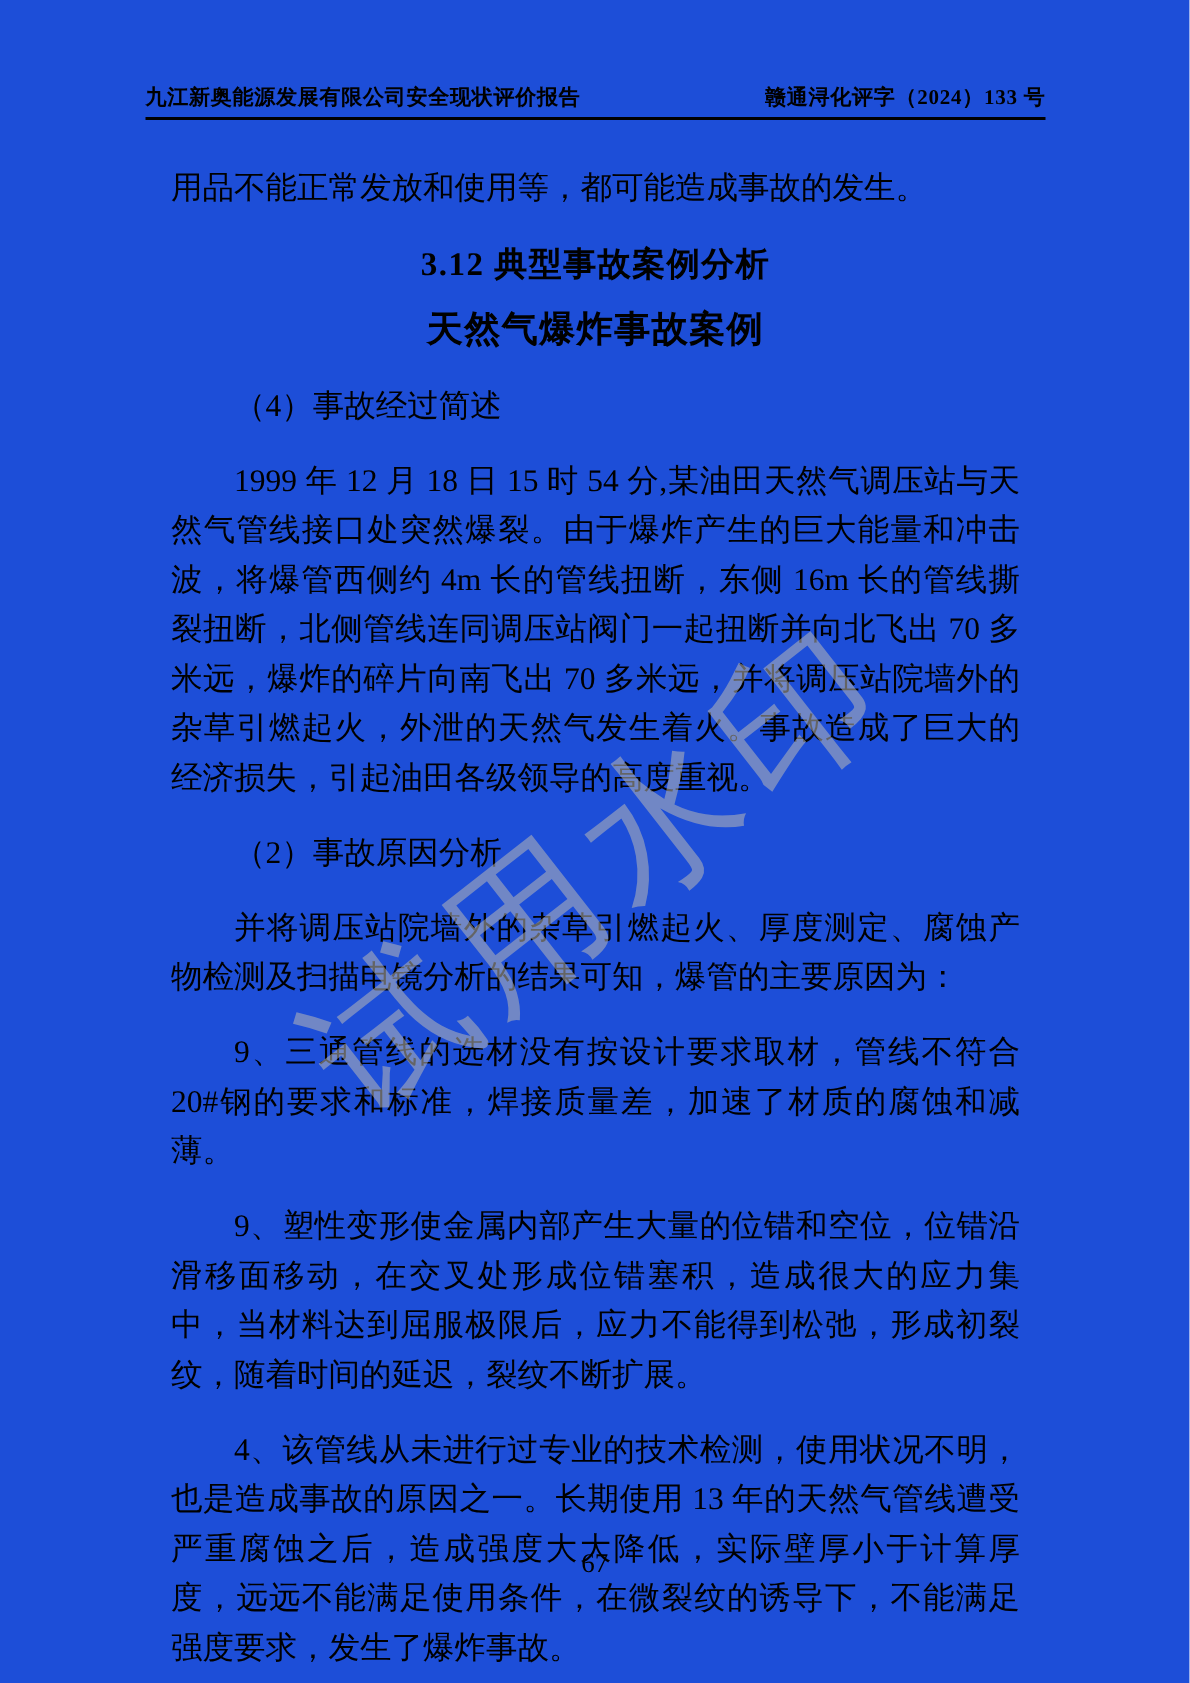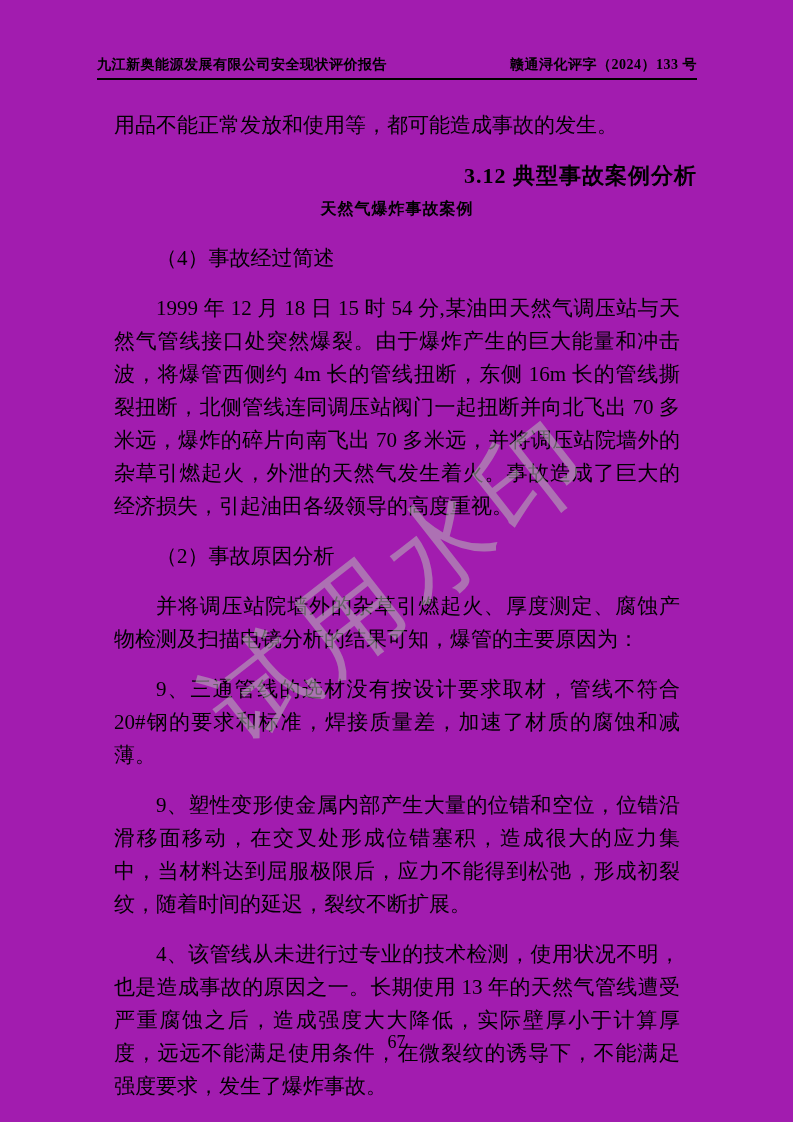--- a/index.html
+++ b/index.html
@@ -4,21 +4,21 @@
 <style>
   html, body {
     margin: 0;
     padding: 0;
     background: #ffffff;
   }
   .page {
     position: relative;
     width: 793px;
     height: 1122px;
-    background: #a21caf;
+    background: #1d4ed8;
     font-family: "Liberation Serif", "DejaVu Serif", serif;
     color: #000000;
     overflow: hidden;
   }
   
   .page-header {
     position: absolute;
     top: 56px;
     left: 97px;
     width: 600px;
@@ -46,27 +46,27 @@
     margin: 17px;
   }
   .para {
     text-indent: 2em;
   }
   .section-heading {
     font-size: 22px;
     font-weight: bold;
     margin: 14px 0 0 0;
     line-height: 33px;
-    text-align: right;
+    text-align: center;
     letter-spacing: 1px;
   }
   .case-title {
-    font-size: 16px;
+    font-size: 24px;
     font-weight: bold;
-    margin: 0;
+    margin: 12px;
     line-height: 33px;
     text-align: center;
     letter-spacing: 1px;
   }
   
   .watermark {
     position: absolute;
     top: 580px;
     left: 400px;
     transform: translate(-50%, -50%) rotate(-38deg);

